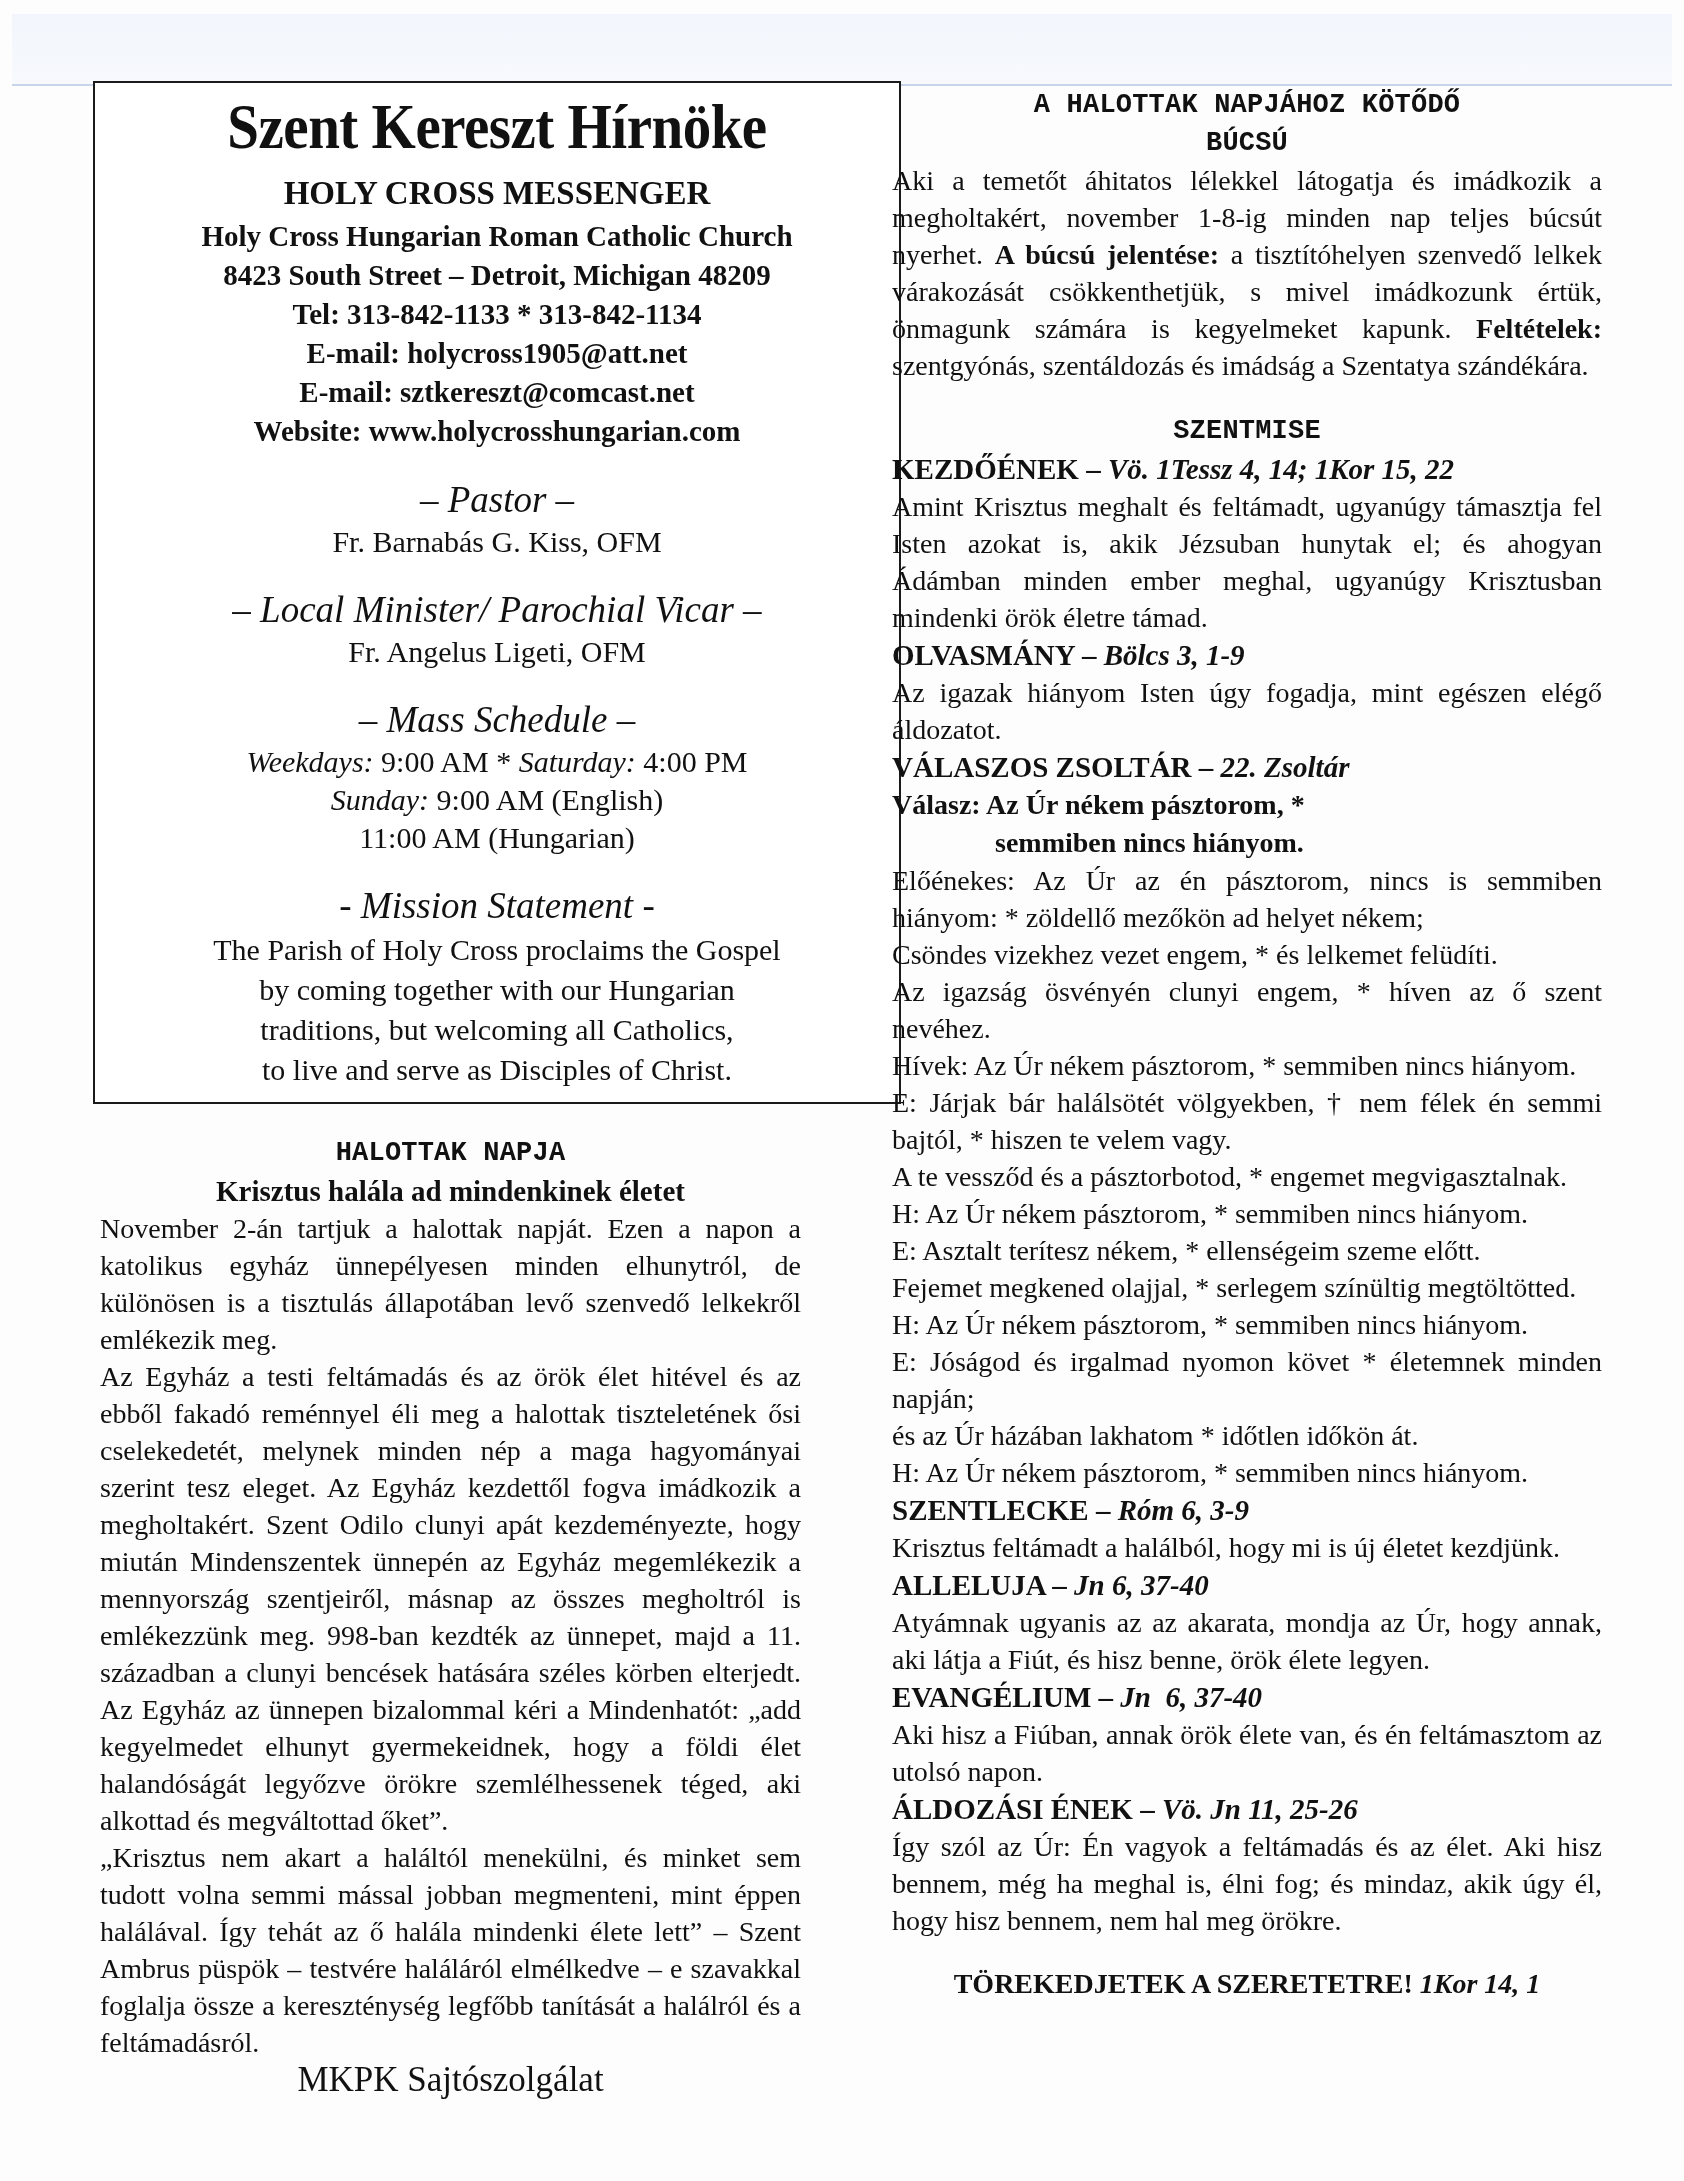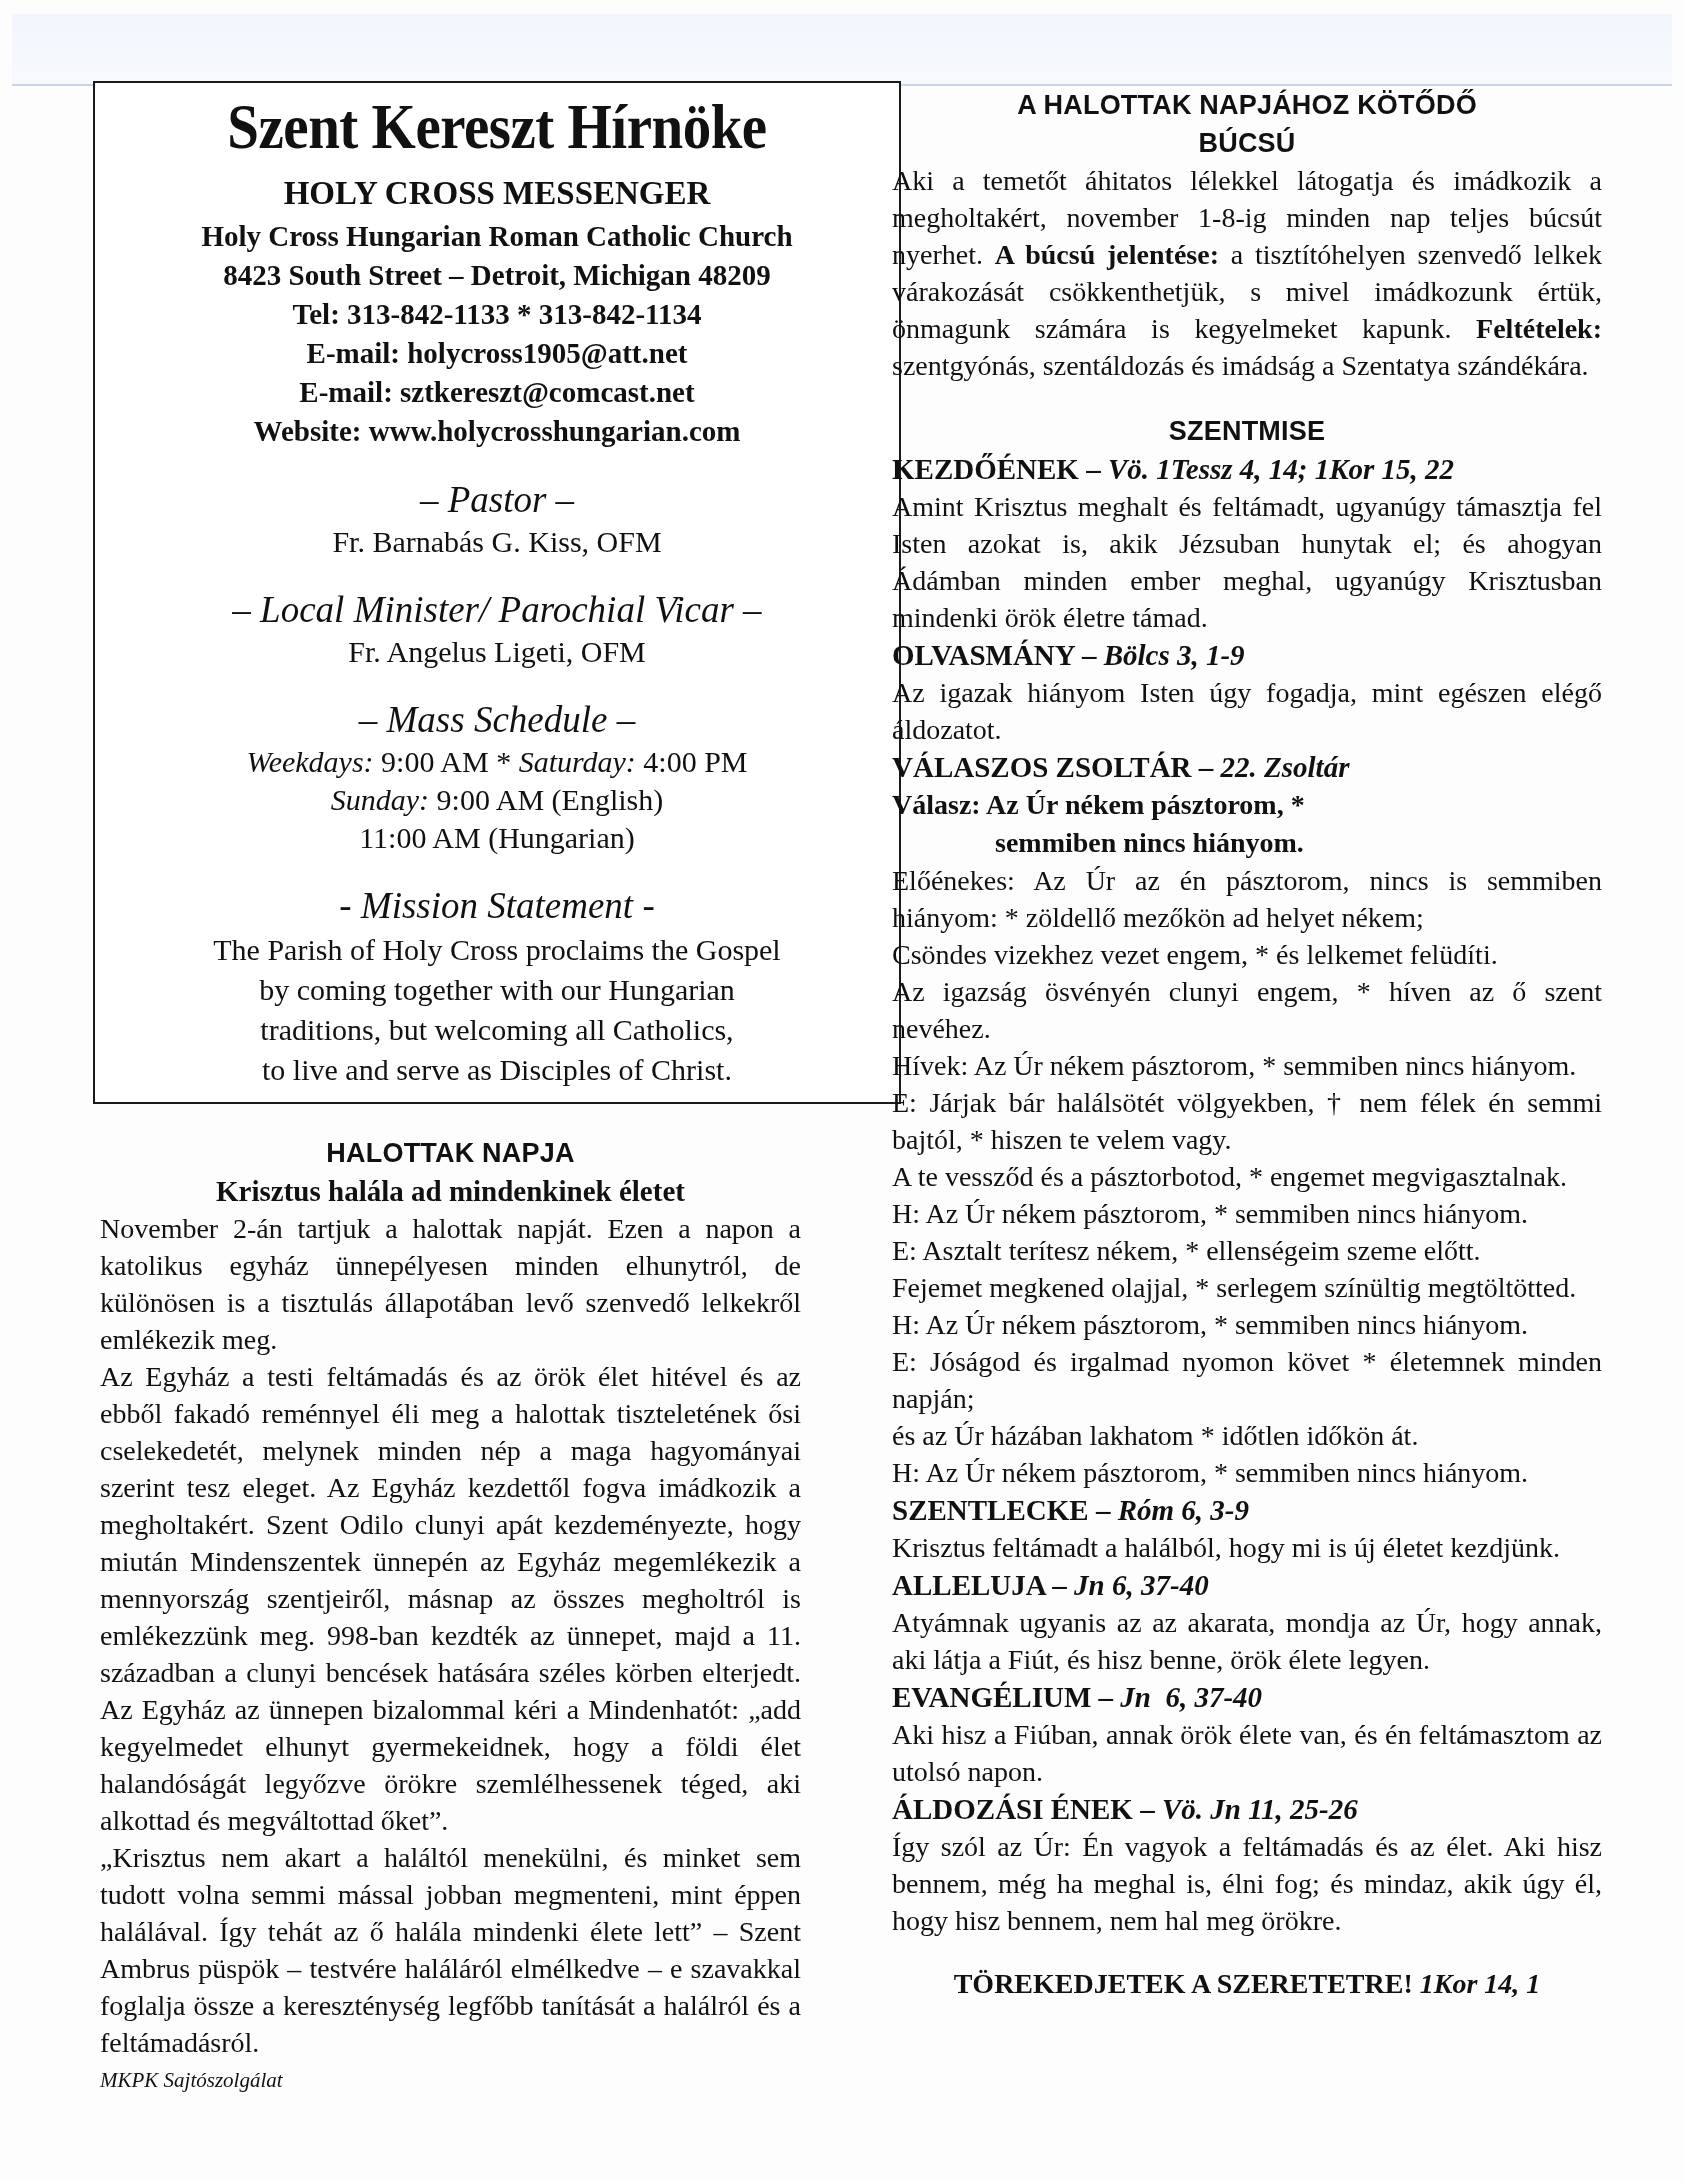--- a/index.html
+++ b/index.html
@@ -36,28 +36,28 @@
     }
     .mh-name { font-size: 30px; line-height: 38px; }
     .mh-sched { font-size: 30px; line-height: 38px; }
     .mh-sched i { font-style: italic; }
     .mh-mission { font-size: 30px; line-height: 38px; margin-top: 2px; }
 
     .col-left { position: absolute; left: 100px; top: 1134px; width: 701px; }
     .col-right { position: absolute; left: 892px; top: 86px; width: 710px; }
 
     .sans-head {
-      font-family: Liberation Sans, sans-serif; font-weight: bold;
+      font-family: Liberation Mono, monospace; font-weight: bold;
       text-align: center; font-size: 27px; line-height: 38px; letter-spacing: 0.2px;
     }
     .subhead { font-weight: bold; font-size: 29px; text-align: center; line-height: 38px; }
     .body-p {
       font-size: 28px; line-height: 37px; text-align: justify; margin: 0;
     }
-    .sig { font-style: italic; font-size: 21px; text-align: left; line-height: 38px; }
+    .sig { font-size: 35px; text-align: center; line-height: 38px; }
 
     .sec-label { font-weight: bold; font-size: 29px; line-height: 38px; }
     .sec-label .ref { font-weight: bold; font-style: italic; }
     .resp { font-weight: bold; font-size: 28px; line-height: 38px; }
     .resp .indent { padding-left: 103px; display: block; }
     .gap { height: 28px; }
     .closing {
       font-weight: bold; font-size: 28px; text-align: center; line-height: 38px; margin-top: 26px;
     }
     .closing .ref { font-style: italic; }

